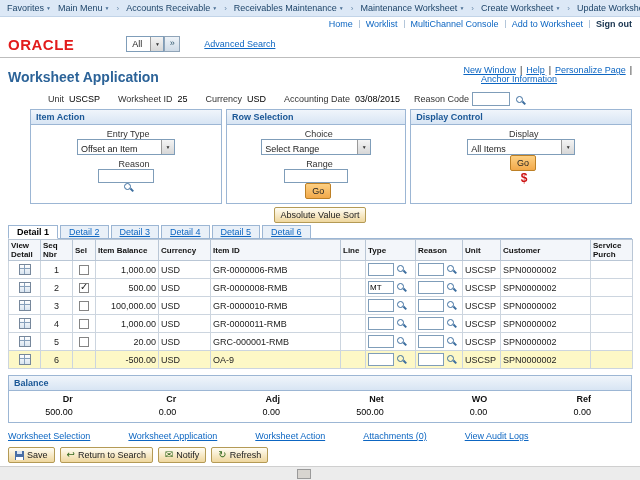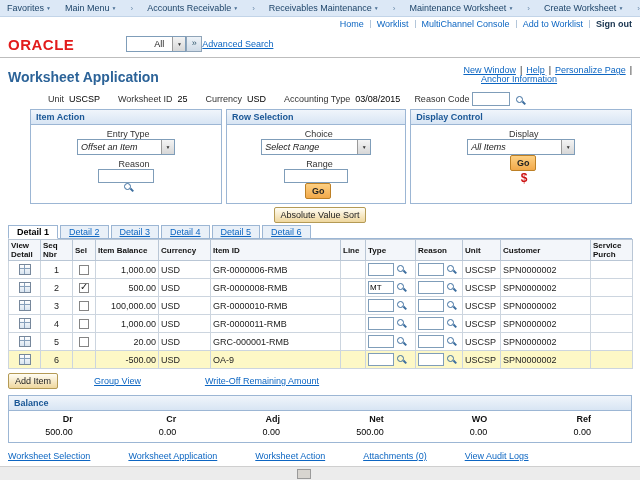--- a/index.html
+++ b/index.html
@@ -3,40 +3,40 @@
 <meta charset="utf-8">
 <style>
   * { margin:0; padding:0; box-sizing:border-box; }
   html,body { width:640px; height:480px; overflow:hidden; }
   body { font-family:"Liberation Sans","DejaVu Sans",sans-serif; font-size:9px; background:#fff; color:#222; position:relative; }
 
   .lk { color:#0d66c2; cursor:pointer; }
   .lk-u { color:#0d66c2; cursor:pointer; text-decoration:underline; }
 
   
-  .crumbbar { height:17px; background:#dce8f6; border-bottom:1px solid #c2d4e8; display:flex; align-items:center; padding:0 7px; gap:14px; color:#1d4469; white-space:nowrap; }
+  .crumbbar { height:17px; background:#dce8f6; border-bottom:1px solid #c2d4e8; display:flex; align-items:center; padding:0 7px; gap:7px; color:#1d4469; white-space:nowrap; }
   .crumb { display:inline-flex; align-items:center; gap:2px; cursor:pointer; }
   .caret { font-size:5px; color:#4a6f94; }
   .crumb-sep { color:#6d8cab; font-size:8px; }
 
   
   .utilbar { height:14px; display:flex; justify-content:flex-end; align-items:center; gap:6px; padding:0 8px; background:#fff; }
   .usep { width:0; height:8px; border-left:1px solid #b3c6da; }
   .signout { font-weight:bold; color:#16324e; cursor:pointer; }
 
   
   .brandbar { height:27px; display:flex; align-items:center; padding:0 8px; border-bottom:1px solid #bdbdbd; }
   .logo { color:#e21b1b; font-size:15px; font-weight:bold; letter-spacing:.5px; }
   .searchwrap { display:flex; align-items:center; margin-left:52px; gap:0; }
-  .scope { display:inline-flex; align-items:center; height:16px; border:1px solid #7f9db9; background:#fff;padding-left:22px; }
+  .scope { display:inline-flex; align-items:center; height:16px; border:1px solid #7f9db9; background:#fff; }
   .scope .txt { padding:0 8px 0 5px; }
   .arwbox { width:13px; height:100%; background:linear-gradient(#f4f4f4,#d7d7d7); border-left:1px solid #9a9a9a; font-size:5px; color:#333; display:flex; align-items:center; justify-content:center; }
   .gsearch { width:150px; height:16px; border:1px solid #7f9db9; border-left:none; padding:0 3px; font-size:9px; font-family:inherit; }
   .gbtn { width:16px; height:16px; border:1px solid #8fa4b8; background:linear-gradient(#eef3f8,#cfdbe7); color:#33596f; font-size:9px; line-height:13px; text-align:center; cursor:pointer; }
-  .advlink { margin-left:0; }
+  .advlink { margin-left:24px; }
 
   .content { padding:2px 8px 0 8px; position:relative; }
 
   
   .pagehead { position:relative; height:31px; }
   .ptitle { position:absolute; left:0; top:9px; font-size:14px; font-weight:bold; color:#2c6398; }
   .pglinks { position:absolute; right:0; top:5px; display:flex; gap:4px; align-items:flex-start; }
   .anchorlk { position:absolute; left:473px; top:14px; }
 
   
@@ -49,25 +49,25 @@
 
   
   .boxesrow { display:flex; gap:4px; margin-top:2px;padding-left:22px; }
   .gbox { border:1px solid #9cb6d4; background:#fff; }
   .gbox-title { background:linear-gradient(#f0f5fb,#d8e5f4); border-bottom:1px solid #9cb6d4; color:#1a5796; font-weight:bold; padding:2px 5px; }
   .gbox-body { padding:4px 5px; }
   .frow { display:flex; align-items:center; margin-bottom:4px;flex-direction:column; }
   .frow:last-child { margin-bottom:0; }
   .rlabel { text-align:right; margin-right:5px; color:#333; }
 
-  .ddl { display:inline-flex; align-items:center; height:16px; border:1px solid #7f9db9; background:#fff; cursor:pointer;font-style:italic; }
+  .ddl { display:inline-flex; align-items:flex-end; height:16px; border:1px solid #7f9db9; background:#fff; cursor:pointer; }
   .ddl .txt { flex:1; padding:0 3px; white-space:nowrap; overflow:hidden; }
 
   .btn { display:inline-flex; align-items:center; gap:3px; height:16px; padding:0 6px; font-size:9px; color:#222; background:linear-gradient(#fffdf4,#efd79e); border:1px solid #b49a55; border-radius:2px; cursor:pointer; font-family:inherit; }
-  .btn-go { background:linear-gradient(#fdd083,#f2a94a); border-color:#bd8026; font-weight:bold; margin-left:4px; }
+  .btn-go { background:linear-gradient(#fdd083,#f2a94a); border-color:#bd8026; font-weight:normal; margin-left:4px; }
 
   .mag { display:inline-block; width:7px; height:7px; border:1.5px solid #3c6e9f; border-radius:50%; position:relative; margin-left:3px; cursor:pointer; flex:none; }
   .mag::after { content:""; position:absolute; width:4px; height:1.5px; background:#3c6e9f; right:-3.5px; bottom:-1.5px; transform:rotate(45deg); }
 
   .curr { color:#cc1111; font-weight:bold; font-size:12px; margin-left:6px; cursor:pointer; }
 
   .avsrow { text-align:center; margin:3px 0 2px 0; }
 
   .sechdr { background:linear-gradient(#f0f5fb,#d8e5f4); border:1px solid #9cb6d4; color:#1a5796; font-weight:bold; padding:2px 5px; margin-top:3px; }
 
@@ -149,21 +149,21 @@
     </span>
 </div>
 
 <div class="utilbar">
   <span class="lk">Home</span>
   <span class="usep"></span>
   <span class="lk">Worklist</span>
   <span class="usep"></span>
   <span class="lk">MultiChannel Console</span>
   <span class="usep"></span>
-  <span class="lk">Add to Worklist</span>
+  <span class="lk">Add to Worksheet</span>
   <span class="usep"></span>
   <span class="signout">Sign out</span>
 </div>
 
 <div class="brandbar">
   <span class="logo">ORACLE</span>
   <div class="searchwrap">
     <div class="scope">
       <span class="txt">All</span>
       <span class="arwbox">▼</span>
@@ -188,21 +188,21 @@
     <span class="lk-u anchorlk">Anchor Information</span>
   </div>
 
   <div class="fieldsrow">
     <span class="flabel">Unit</span>
     <span class="fval">USCSP</span>
     <span class="flabel fgap">Worksheet ID</span>
     <span class="fval">25</span>
     <span class="flabel fgap">Currency</span>
     <span class="fval">USD</span>
-    <span class="flabel fgap">Accounting Type</span>
+    <span class="flabel fgap">Accounting Date</span>
     <span class="fval">03/08/2015</span>
     <span class="rcgroup">
       <span class="flabel">Reason Code</span>
       <input class="tin" style="width: 38px;" value="">
       <span class="mag"></span>
     </span>
   </div>
 
   <div class="boxesrow">
 
@@ -385,25 +385,20 @@
         <td></td>
         <td><input class="cellin" value="" style=""><span class="mag"></span></td>
         <td><input class="cellin" value="" style=""><span class="mag"></span></td>
         <td>USCSP</td>
         <td>SPN0000002</td>
         <td></td>
       </tr>
     </tbody>
   </table>
 
-  <div class="addrow">
-    <button class="btn">Add Item</button>
-    <span class="lk-u" style="margin-left:36px">Group View</span>
-    <span class="lk-u" style="margin-left:64px">Write-Off Remaining Amount</span>
-  </div>
 
   <div class="balbox">
     <div class="sechdr" style="margin-top:0;border:none;border-bottom:1px solid #9cb6d4">Balance</div>
     <div class="balbody">
       <div class="balcol">
         <div class="ballabel">Dr</div>
         <div class="balval">500.00</div>
       </div>
       <div class="balcol">
         <div class="ballabel">Cr</div>

